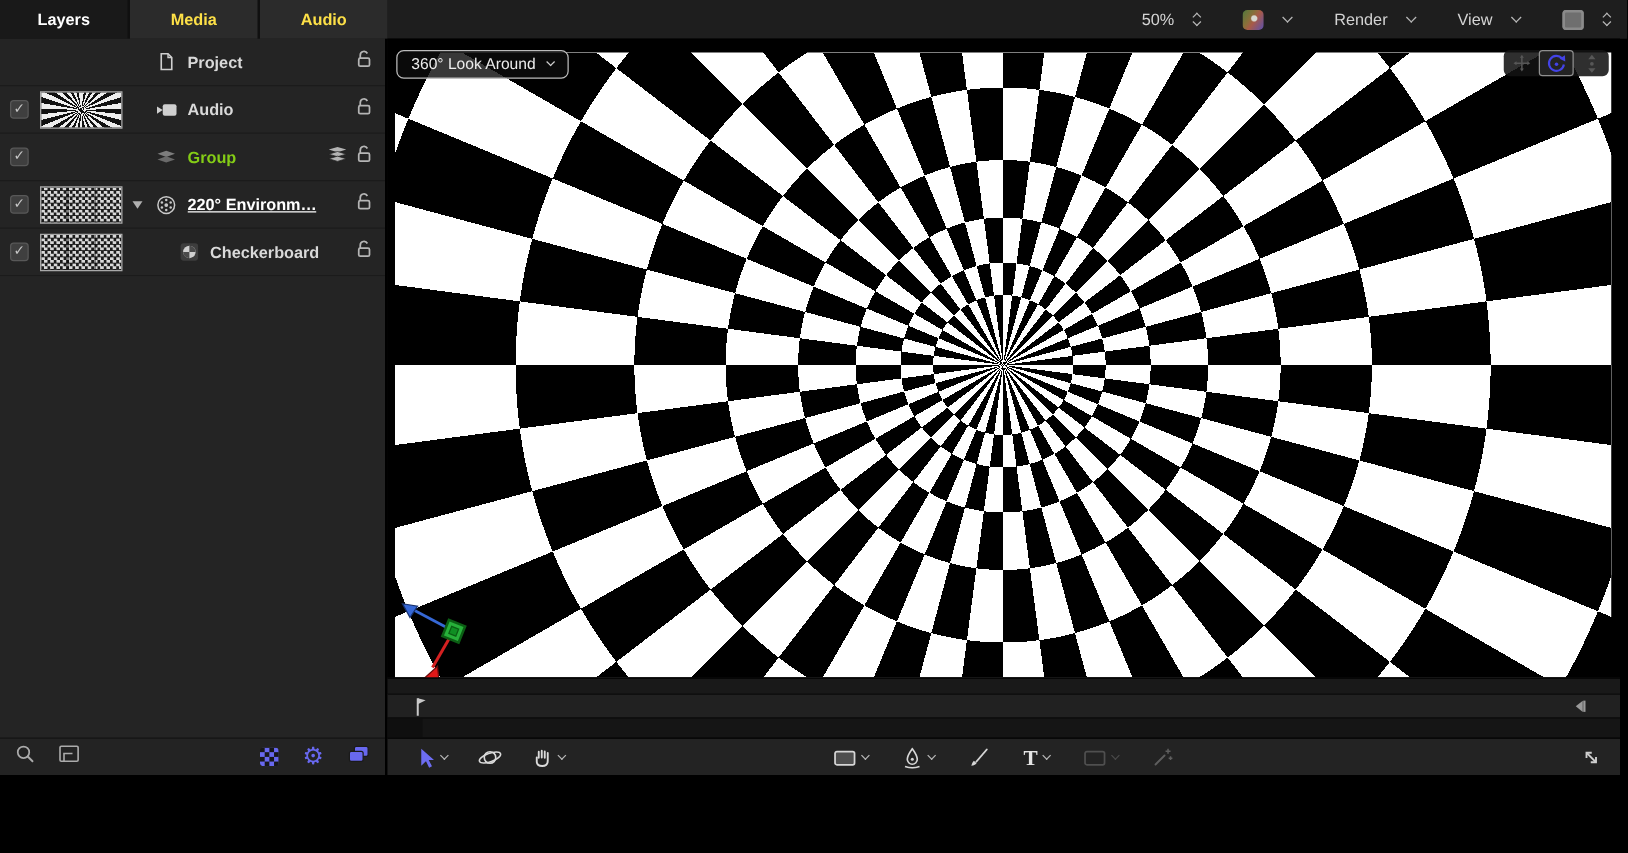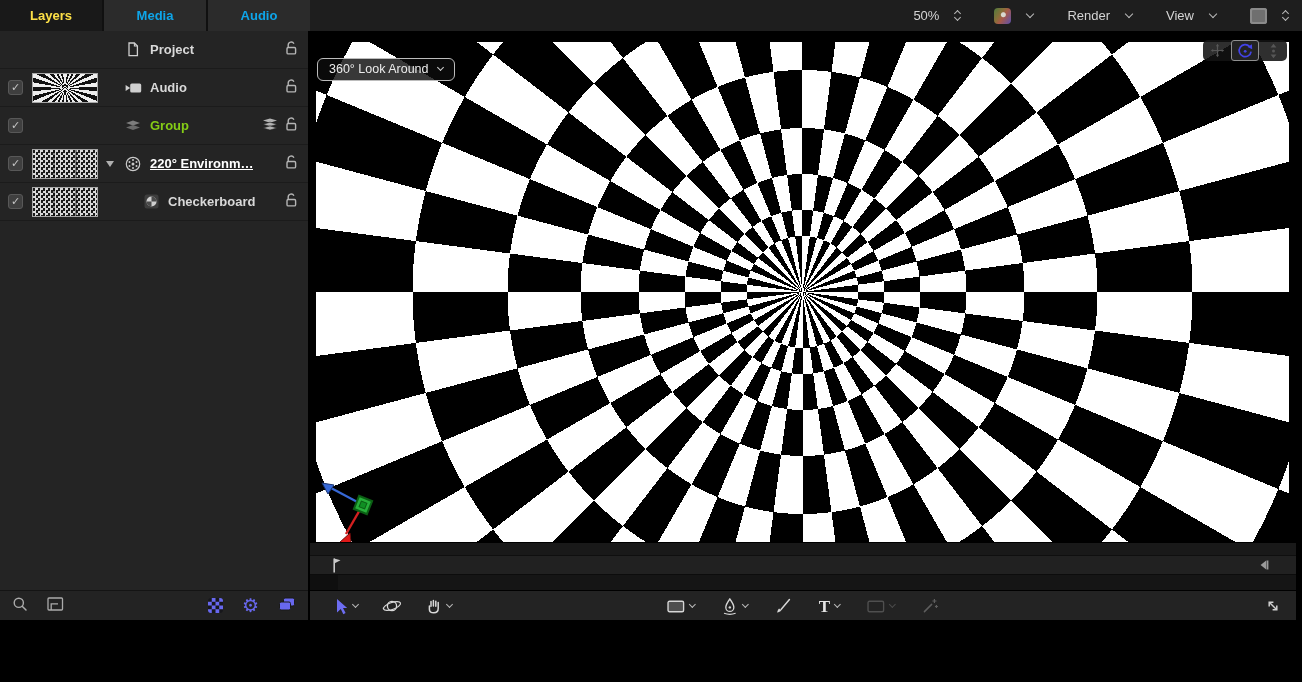--- a/index.html
+++ b/index.html
@@ -3,22 +3,22 @@
 <meta charset="utf-8">
 <style>
   * { margin:0; padding:0; box-sizing:border-box; }
   html,body { background:#000; }
   body { font-family:"Liberation Sans", sans-serif; -webkit-font-smoothing:antialiased; }
   .app { position:relative; width:1302px; height:682px; background:#000; overflow:hidden; }
 
   
   .topbar { position:absolute; top:0; left:0; width:1302px; height:31px; background:#1e1e1e; display:flex; }
   .tabs { width:310px; display:flex; background:#101010; gap:2px; }
-  .tab { flex:1; display:flex; align-items:center; justify-content:center; font-size:13px; font-weight:600; color:#0ea5e9; background:#2b2b2b; cursor:default; }
-  .tab.active { background:#191919; color:#fde047; }
+  .tab { flex:1; display:flex; align-items:center; justify-content:center; font-size:13px; font-weight:600; color:#fde047; background:#2b2b2b; cursor:default; }
+  .tab.active { background:#191919; color:#ffffff; }
   .topbar-right { flex:1; display:flex; align-items:center; justify-content:flex-end; gap:10px; padding-right:14px; color:#d4d4d4; font-size:13px; }
   .tb-group { display:flex; align-items:center; gap:16px; }
   .tb-sep { width:14px; }
   .stepper { display:flex; flex-direction:column; gap:2px; }
   .chev { width:6px; height:6px; border-right:1.6px solid #b9b9b9; border-bottom:1.6px solid #b9b9b9; transform:rotate(45deg); margin-top:-3px; }
   .chev.small { width:5px; height:5px; }
   .chev.up { transform:rotate(-135deg); margin-top:0; }
   .chev.dim { border-color:#4a4a4a; }
   .swatch-color { width:17px; height:16px; border-radius:4px;
     background-image: radial-gradient(circle 3px at 55% 42%, #d8d8cf 0 2px, rgba(0,0,0,0) 3px),
@@ -60,21 +60,21 @@
   .canvas-area { flex:1; position:relative; background:#000; }
   .viewport { position:absolute; top:0; left:0; right:0; height:511px; background:#000; overflow:hidden; }
   .pattern { position:absolute; left:6px; top:11px; right:7px; bottom:0;
     background-image:
       repeating-conic-gradient(from 0deg at 50% 50%, #fff 0 7.5deg, #000 7.5deg 15deg),
       radial-gradient(circle at 50% 50%, #000 0 56px, #fff 56px 82px, #000 82px 118px, #fff 118px 164px,
         #000 164px 222px, #fff 222px 295px, #000 295px 390px, #fff 390px 515px, #000 515px 680px, #fff 680px 1200px);
     background-blend-mode: difference; }
   .cam-chip { position:absolute; left:7px; top:9px; display:flex; align-items:center; gap:9px;
     padding:3px 11px 4px 11px; border:1px solid #bcbcbc; border-radius:6px; background:rgba(12,12,12,.82);
-    color:#ececec; font-size:12.5px;margin-top:18px; }
+    color:#ececec; font-size:12.5px; }
   .seg-ctrl { position:absolute; right:9px; top:9px; height:21px; display:flex; align-items:center;
     background:rgba(18,18,18,.88); border-radius:5px; }
   .seg { width:28px; height:21px; display:flex; align-items:center; justify-content:center; }
   .seg.selected { border:1px solid #8f8f8f; background:#232323; border-radius:3px; }
   .gizmo { position:absolute; left:5px; top:446px; overflow:visible; }
 
   
   .transport { position:absolute; top:511px; left:0; right:0; }
   .band-a { height:13px; background:#191919; border-top:1px solid #000; }
   .band-b { position:relative; height:19px; background:#212121; border-top:1px solid #0f0f0f; }

